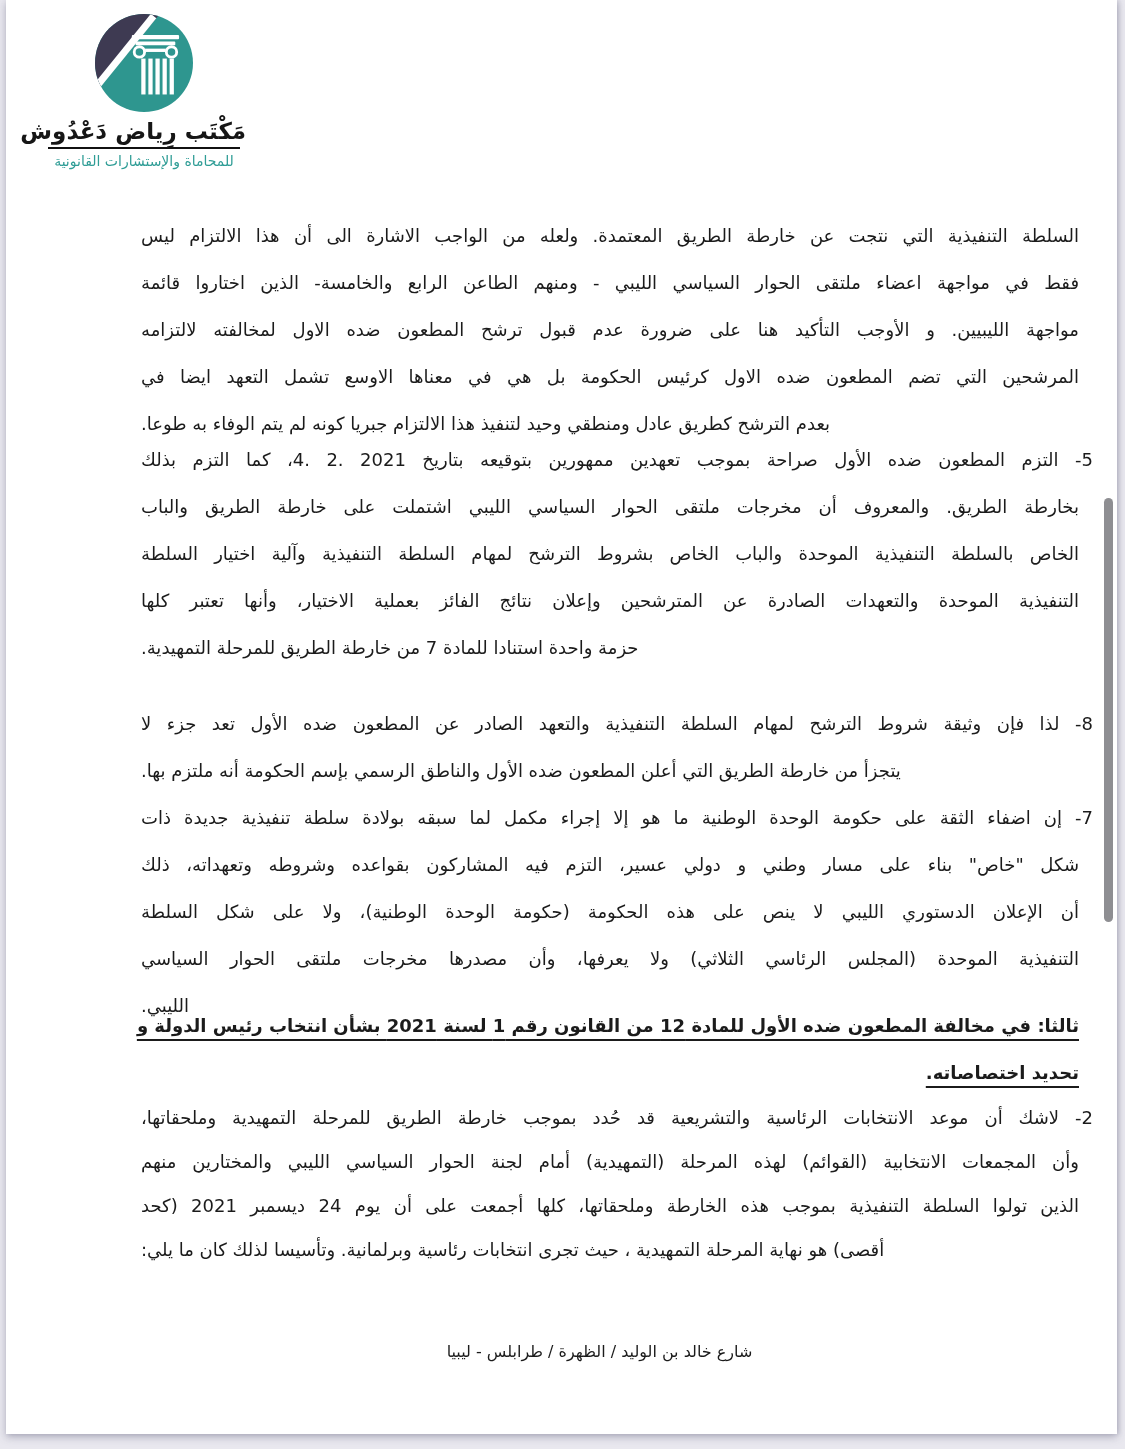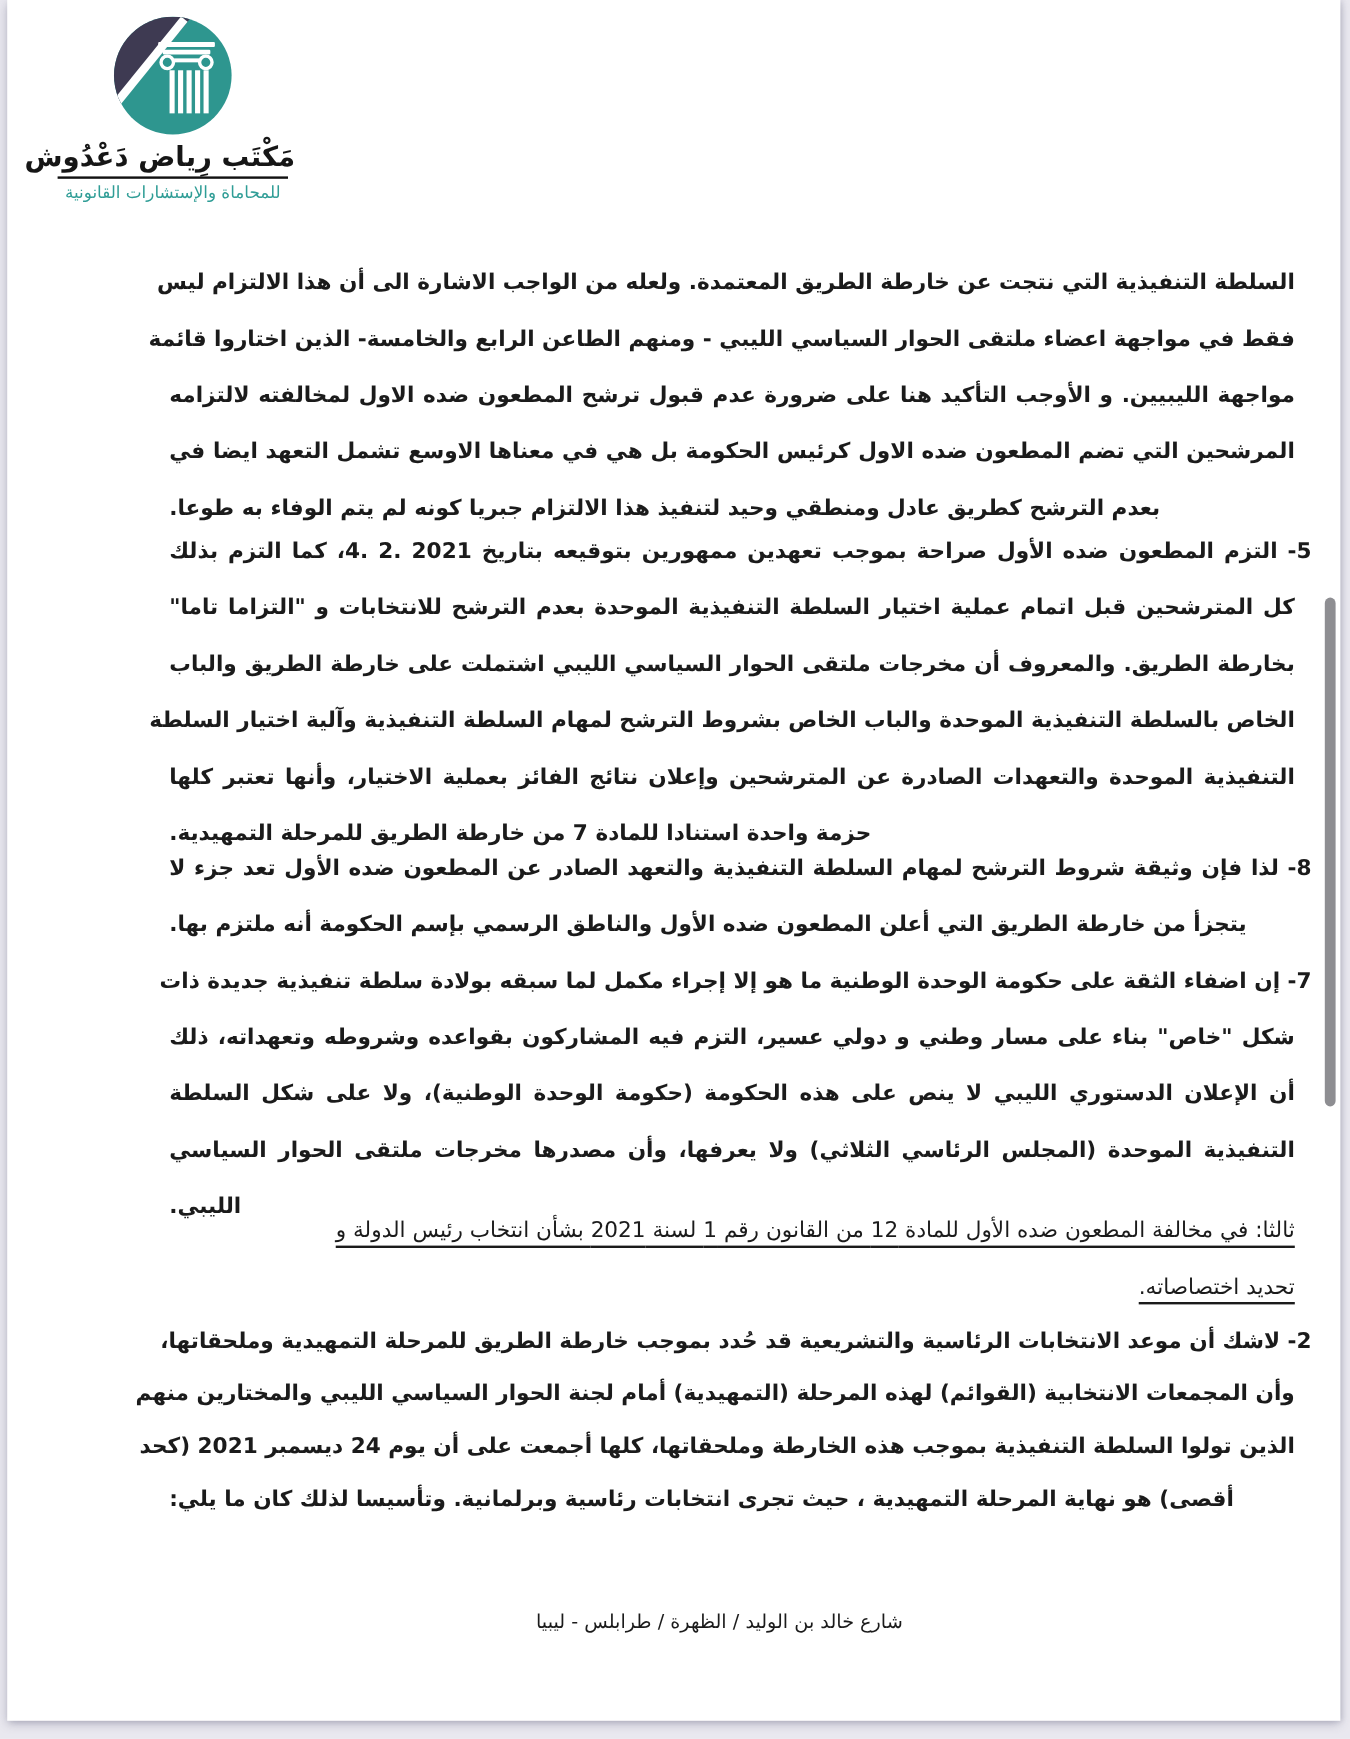--- a/index.html
+++ b/index.html
@@ -31,27 +31,27 @@
     margin-top:6px;font-size:23px;font-weight:bold;color:#161616;
     direction:rtl;white-space:nowrap;
   }
   .name-rule{height:2px;background:#111;width:192px;margin:3px auto 4px auto;}
   .tagline{font-size:14px;color:#2f9d96;direction:rtl;white-space:nowrap;font-weight:normal;}
   
   .block{
     position:absolute;right:38px;width:938px;
     direction:rtl;color:#1b1b1b;font-size:18px;
   }
-  .ln{height:47px;line-height:47px;white-space:nowrap;overflow:visible;font-weight:bold;}
+  .ln{height:47px;line-height:47px;white-space:nowrap;overflow:visible;}
   .tight .ln{height:44px;line-height:44px;}
   .j{text-align:justify;-moz-text-align-last:justify;text-align-last:justify;}
   .last{text-align:left;}
   .hang{margin-right:-14px;}
   .heading .ln{
-    font-weight:normal;text-align:right;
+    font-weight:bold;text-align:right;
     text-decoration:underline;text-decoration-thickness:2px;text-underline-offset:7px;
   }
   .footer{
     position:absolute;top:1342px;left:0;width:100%;box-sizing:border-box;padding-left:76px;
     text-align:center;direction:rtl;font-size:16px;color:#1b1b1b;
   }
   
   .scroll-thumb{
     position:absolute;left:1104px;top:498px;width:9px;height:424px;
     background:#8e8e92;border-radius:5px;
@@ -88,21 +88,20 @@
     <div class="block" style="top:212px">
       <div class="ln j">السلطة التنفيذية التي نتجت عن خارطة الطريق المعتمدة. ولعله من الواجب الاشارة الى أن هذا الالتزام ليس</div>
       <div class="ln j">فقط في مواجهة اعضاء ملتقى الحوار السياسي الليبي - ومنهم الطاعن الرابع والخامسة-  الذين اختاروا قائمة</div>
       <div class="ln j">مواجهة الليبيين.  و الأوجب التأكيد هنا على ضرورة عدم قبول ترشح المطعون ضده الاول لمخالفته لالتزامه</div>
       <div class="ln j">المرشحين التي تضم المطعون ضده الاول كرئيس الحكومة بل هي في معناها الاوسع تشمل التعهد ايضا في</div>
       <div class="ln last">بعدم الترشح كطريق عادل ومنطقي وحيد لتنفيذ هذا الالتزام جبريا كونه لم يتم الوفاء به طوعا.</div>
     </div>
 
     <div class="block" style="top:436px">
       <div class="ln j hang">5- التزم المطعون ضده الأول صراحة بموجب تعهدين ممهورين بتوقيعه بتاريخ ‪4. 2. 2021‬، كما التزم بذلك</div>
-      <div class="ln j">كل المترشحين قبل اتمام عملية اختيار السلطة التنفيذية الموحدة بعدم الترشح للانتخابات و "التزاما تاما"</div>
       <div class="ln j">بخارطة الطريق. والمعروف أن مخرجات ملتقى الحوار السياسي الليبي اشتملت على خارطة الطريق والباب</div>
       <div class="ln j">الخاص بالسلطة التنفيذية الموحدة والباب الخاص بشروط الترشح لمهام السلطة التنفيذية وآلية اختيار السلطة</div>
       <div class="ln j">التنفيذية الموحدة والتعهدات الصادرة عن المترشحين وإعلان نتائج الفائز بعملية الاختيار، وأنها تعتبر كلها</div>
       <div class="ln last">حزمة واحدة استنادا للمادة 7 من خارطة الطريق للمرحلة التمهيدية.</div>
     </div>
 
     <div class="block" style="top:700px">
       <div class="ln j hang">8- لذا فإن وثيقة شروط الترشح لمهام السلطة التنفيذية والتعهد الصادر عن المطعون ضده الأول تعد جزء لا</div>
       <div class="ln last">يتجزأ من خارطة الطريق التي أعلن المطعون ضده الأول والناطق الرسمي بإسم الحكومة أنه ملتزم بها.</div>
     </div>

